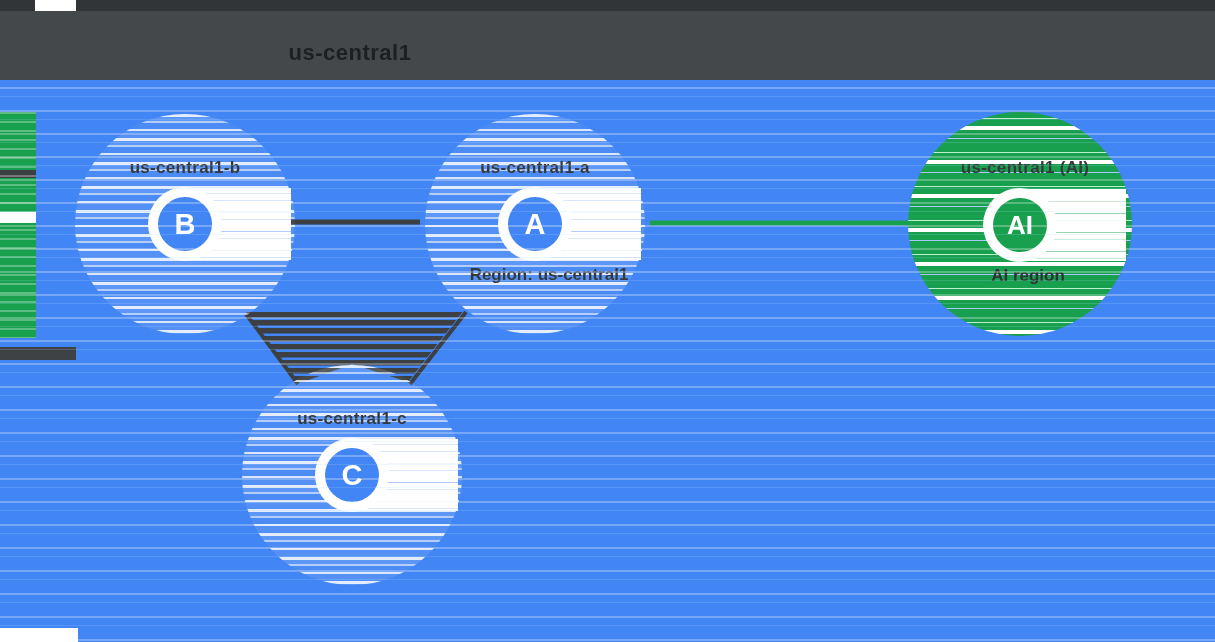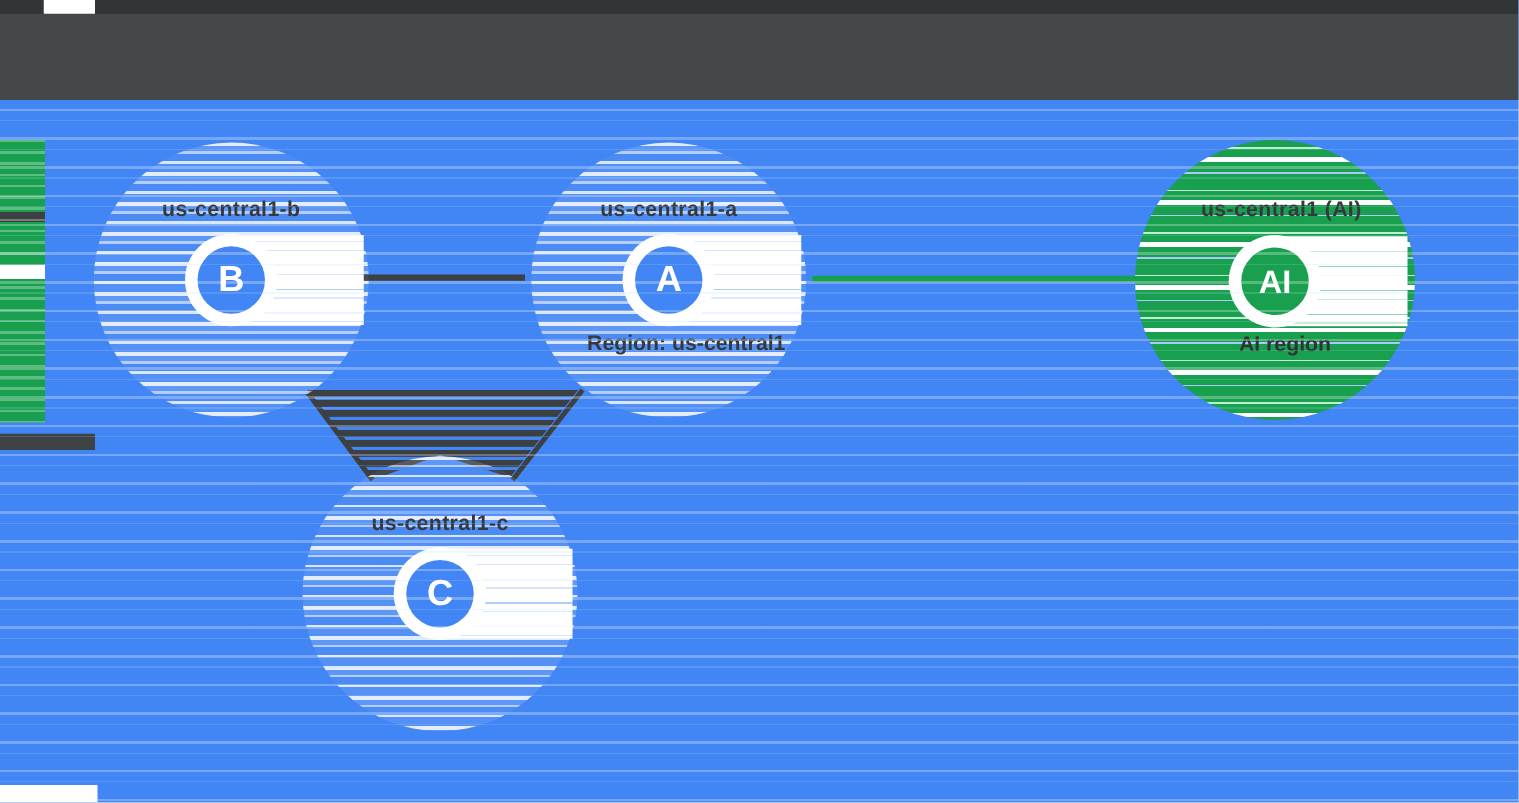--- a/index.html
+++ b/index.html
@@ -95,20 +95,21 @@
   .ai-sublabel{position:absolute;left:908px;top:266px;width:240px;text-align:center;font-size:17px;font-weight:700;color:#2f3336;}
   svg.links{position:absolute;left:0;top:0;pointer-events:none;}
 </style>
 </head>
 <body>
 
 <div class="canvas">
 
   <div class="header"></div>
   <div class="notch"></div>
+  <div class="title">us-central1</div>
 
   <div class="green-bar"></div>
   <div class="stub"></div>
   <div class="corner"></div>
 
   <svg class="links" width="1215" height="642">
     <defs>
       <pattern id="darkstripes" width="10" height="8" patternUnits="userSpaceOnUse">
         <rect x="0" y="0" width="10" height="5.5" fill="#3c4043"></rect>
       </pattern>

